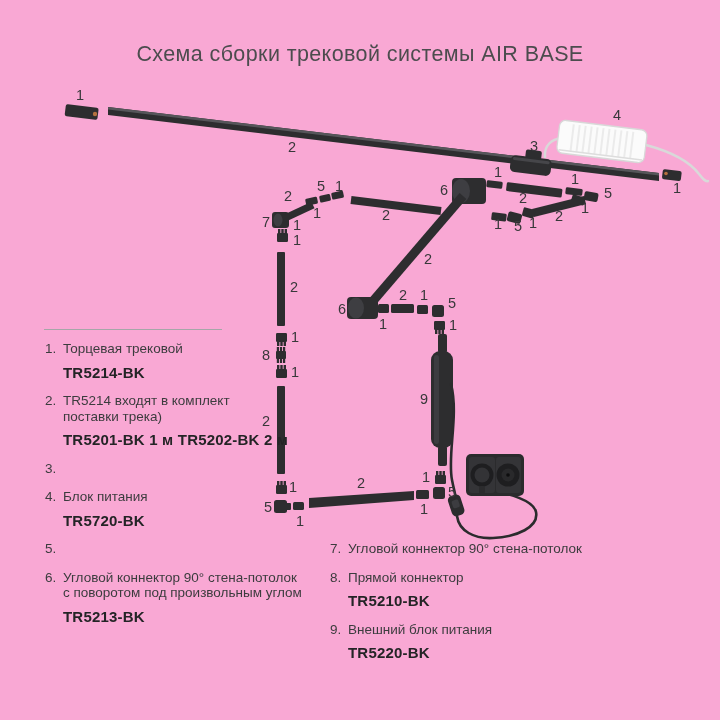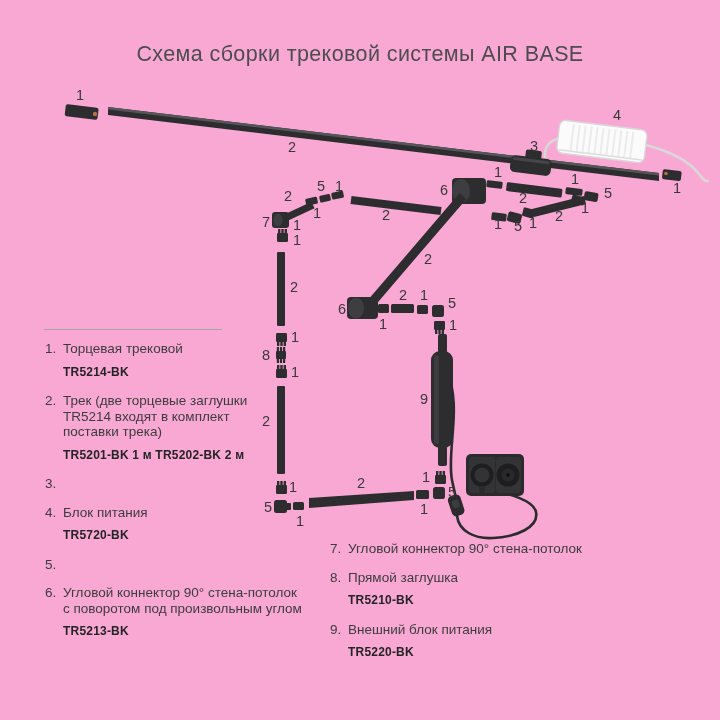--- a/index.html
+++ b/index.html
@@ -11,21 +11,21 @@
   #page{position:relative;width:720px;height:720px;background:#f9a8d4;overflow:hidden;margin:0 auto;}
   #title{position:absolute;left:0;top:42px;width:720px;text-align:center;
          font-size:21.5px;letter-spacing:.4px;color:var(--title);font-weight:400;}
   svg{position:absolute;left:0;top:0;}
   svg text{font-family:"Liberation Sans","DejaVu Sans",sans-serif;font-size:14.5px;fill:var(--label);text-anchor:middle;}
   .legend-col{position:absolute;color:var(--text);font-size:13.5px;line-height:15.5px;}
   .legend-col.left{left:45px;top:341px;width:292px;}
   .legend-col.right{left:330px;top:541px;width:310px;}
   .legend-item{display:flex;margin-bottom:13px;}
   .legend-item .num{width:18px;flex:none;}
-  .legend-item .code{font-weight:bold;margin-top:8px;font-size:12px;color:var(--code);letter-spacing:.2px;}
+  .legend-item .code{font-weight:bold;margin-top:8px;font-size:15px;color:var(--code);letter-spacing:.2px;}
   .divider{position:absolute;left:44px;top:329px;width:178px;height:0;border-top:1.5px solid #a6a6a8;}
 </style>
 </head>
 <body>
 
 <div id="page">
 
   <div id="title">Схема сборки трековой системы AIR BASE</div>
 
   <svg width="720" height="720" viewBox="0 0 720 720">
@@ -230,21 +230,20 @@
       <div class="legend-item">
         <span class="num">1.</span>
         <div class="body">
           <div class="line">Торцевая трековой</div>
           <div class="code">TR5214-BK</div>
         </div>
       </div>
       <div class="legend-item">
         <span class="num">2.</span>
         <div class="body">
-          <div class="line">Трек (две торцевые заглушки</div>
           <div class="line">TR5214 входят в комплект</div>
           <div class="line">поставки трека)</div>
           <div class="code">TR5201-BK  1 м   TR5202-BK  2 м</div>
         </div>
       </div>
       <div class="legend-item">
         <span class="num">3.</span>
       </div>
       <div class="legend-item">
         <span class="num">4.</span>
@@ -268,21 +267,21 @@
   <div class="legend-col right">
       <div class="legend-item">
         <span class="num">7.</span>
         <div class="body">
           <div class="line">Угловой коннектор 90° стена-потолок</div>
         </div>
       </div>
       <div class="legend-item">
         <span class="num">8.</span>
         <div class="body">
-          <div class="line">Прямой заглушка</div>
+          <div class="line">Прямой коннектор</div>
           <div class="code">TR5210-BK</div>
         </div>
       </div>
       <div class="legend-item">
         <span class="num">9.</span>
         <div class="body">
           <div class="line">Внешний блок питания</div>
           <div class="code">TR5220-BK</div>
         </div>
       </div>

